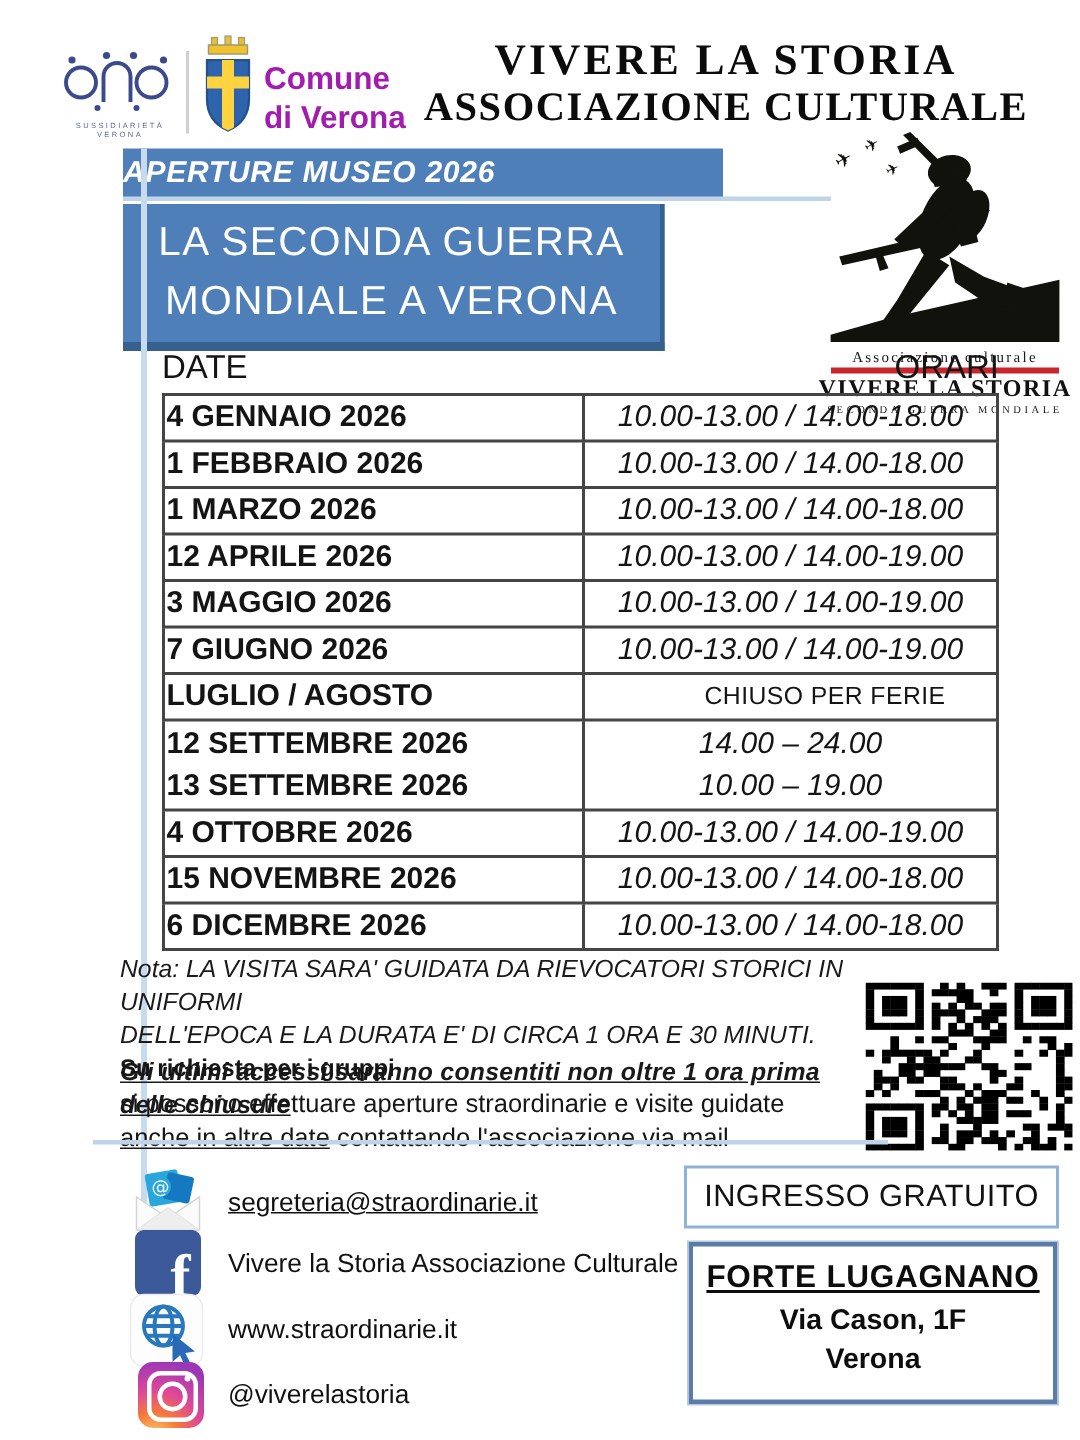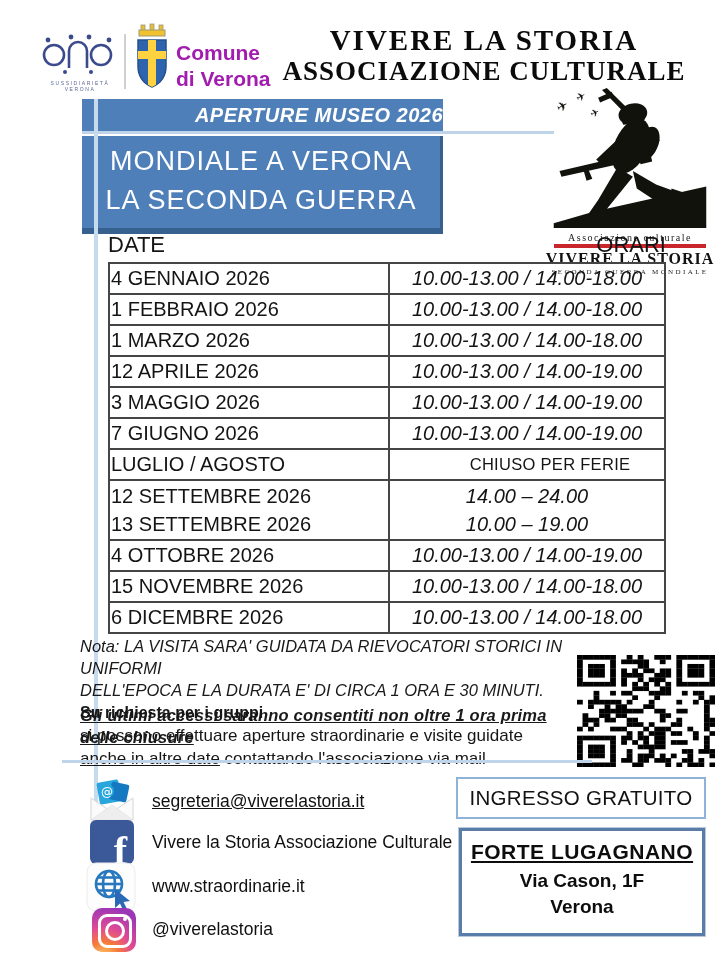--- a/index.html
+++ b/index.html
@@ -15,43 +15,43 @@
   #logo-divider{left:124px;top:34px;width:2px;height:55px;background:#d0d0d0;}
   #comune-shield{left:132px;top:22px;}
   #comune-text{left:176px;top:40px;line-height:26px;font-size:21px;color:#a21caf;}
   #comune-line1{font-weight:600;}
   #comune-line2{font-weight:800;}
   #main-title{left:258px;top:24px;width:452px;text-align:center;font-family:"Liberation Serif",serif;font-weight:900;color:#0b0b0b;}
   #title-line1{font-size:29px;letter-spacing:2px;line-height:32px;}
   #title-line2{font-size:27px;letter-spacing:1px;line-height:31px;}
 
   
-  #banner-sub{left:82px;top:99px;width:361px;height:33px;background:#4f7fb8;
-    color:#fff;font-weight:bold;font-style:italic;font-size:20px;text-align:right;line-height:33px;letter-spacing:0.5px;}
+  #banner-sub{left:82px;top:99px;width:400px;height:33px;background:#4f7fb8;
+    color:#fff;font-weight:bold;font-style:italic;font-size:20px;text-align:left;line-height:33px;letter-spacing:0.5px;}
   #banner-main{left:82px;top:136px;width:358px;height:86px;background:#4f7fb8;
     border-bottom:6px solid #36618e;border-right:3px solid #36618e;
     color:#fff;font-size:27px;text-align:center;line-height:39px;padding-top:6px;letter-spacing:1px;}
   #hline-top{left:82px;top:131px;width:472px;height:3px;background:#bfd4e9;}
   #hline-bottom{left:62px;top:760px;width:530px;height:3px;background:#bfd4e9;}
   #vline-left{left:94px;top:99px;width:4px;height:806px;background:#c8daee;}
 
   
   #assoc-logo{left:545px;top:88px;width:170px;text-align:center;}
   #assoc-caption-small{font-family:"Liberation Serif",serif;font-size:10px;letter-spacing:1.5px;color:#1a1a1a;white-space:nowrap;}
   #assoc-redbar{width:152px;height:4px;background:#c9252c;margin:1px auto 2px auto;}
   #assoc-caption-name{font-family:"Liberation Serif",serif;font-weight:900;font-size:16px;letter-spacing:1px;color:#111;white-space:nowrap;}
   #assoc-caption-sub{font-family:"Liberation Serif",serif;font-size:7px;letter-spacing:2.4px;color:#222;white-space:nowrap;}
 
   
   #col-header-date{left:108px;top:232px;width:278px;font-size:22px;color:#141414;}
   #col-header-orari{left:386px;top:232px;width:280px;text-align:right;font-size:22px;color:#141414;}
   #schedule{left:108px;top:262px;}
   #schedule table{border-collapse:collapse;table-layout:fixed;width:558px;border:2.5px solid #454545;}
   #schedule td{border:2px solid #454545;font-size:20px;color:#141414;overflow:hidden;}
-  #schedule td.c-date{width:276px;}
+  #schedule td.c-date{width:276px;font-weight:bold;}
   #schedule td.c-time{text-align:center;font-style:italic;}
   #schedule tr{height:31px;}
   #schedule tr.tall{height:58px;}
   #schedule tr.tall td{line-height:28px;}
   #schedule tr.closed td.c-time{font-style:normal;font-size:16.5px;letter-spacing:0.3px;padding-left:47px;}
 
   
   #note-block{left:80px;top:635px;width:498px;font-size:16.5px;font-style:italic;line-height:22px;color:#1a1a1a;}
   #note-last{font-weight:bold;text-decoration:underline;margin-top:3px;letter-spacing:0.2px;}
   #groups-block{left:80px;top:701px;width:498px;font-size:17px;line-height:23px;color:#161616;}
@@ -140,22 +140,22 @@
 </div>
 
 <div class="abs" id="main-title">
   <div id="title-line1">VIVERE  LA STORIA</div>
   <div id="title-line2">ASSOCIAZIONE CULTURALE</div>
 </div>
 
 <div class="abs" id="banner-sub">APERTURE MUSEO 2026</div>
 <div class="abs" id="hline-top"></div>
 <div class="abs" id="banner-main">
+  <div>LA  SECONDA GUERRA</div>
   <div>MONDIALE A VERONA</div>
-  <div>LA  SECONDA GUERRA</div>
 </div>
 <div class="abs" id="vline-left"></div>
 
 <div class="abs" id="assoc-logo">
   <svg width="170" height="140" viewBox="0 0 170 145">
     <g fill="#12120c" style="font-family:'DejaVu Sans',sans-serif;">
       <text x="12" y="26" font-size="14" transform="rotate(-28 12 26)">✈</text>
       <text x="32" y="15" font-size="12" transform="rotate(-30 32 15)">✈</text>
       <text x="46" y="31" font-size="11" transform="rotate(-24 46 31)">✈</text>
       <path d="M6 140 L48 128 L164 102 L164 145 L6 145 Z"></path>
@@ -557,21 +557,21 @@
 <div class="abs" id="email-icon">
   <svg width="48" height="44" viewBox="0 0 48 44">
     <rect x="10" y="3" width="22" height="22" rx="2" fill="#29a7dd" transform="rotate(-10 21 14)"></rect>
     <rect x="22" y="5" width="18" height="18" rx="2" fill="#1479c0" transform="rotate(12 31 14)"></rect>
     <circle cx="19" cy="13" r="7" fill="#29a7dd"></circle>
     <text x="19" y="17.5" font-size="12" fill="#fff" text-anchor="middle" style="font-family:'DejaVu Sans',sans-serif;">@</text>
     <polygon points="3,20 24,34 45,20 45,42 3,42" fill="#fbfbfb" stroke="#d5d5d5" stroke-width="1"></polygon>
     <polygon points="3,42 24,27 45,42" fill="#eeeeee" stroke="#dddddd" stroke-width="0.6"></polygon>
   </svg>
 </div>
-<a class="abs contact-text" id="email-text">segreteria@viverelastoria.it</a>
+<a class="abs contact-text" id="email-text">segreteria@straordinarie.it</a>
 
 <div class="abs" id="facebook-icon">
   <div class="fb">
       <span>f</span>
     </div>
 </div>
 <div class="abs contact-text" id="facebook-text">Vivere la Storia Associazione Culturale</div>
 
 <div class="abs" id="web-icon">
   <svg width="50" height="50" viewBox="0 0 50 50">

